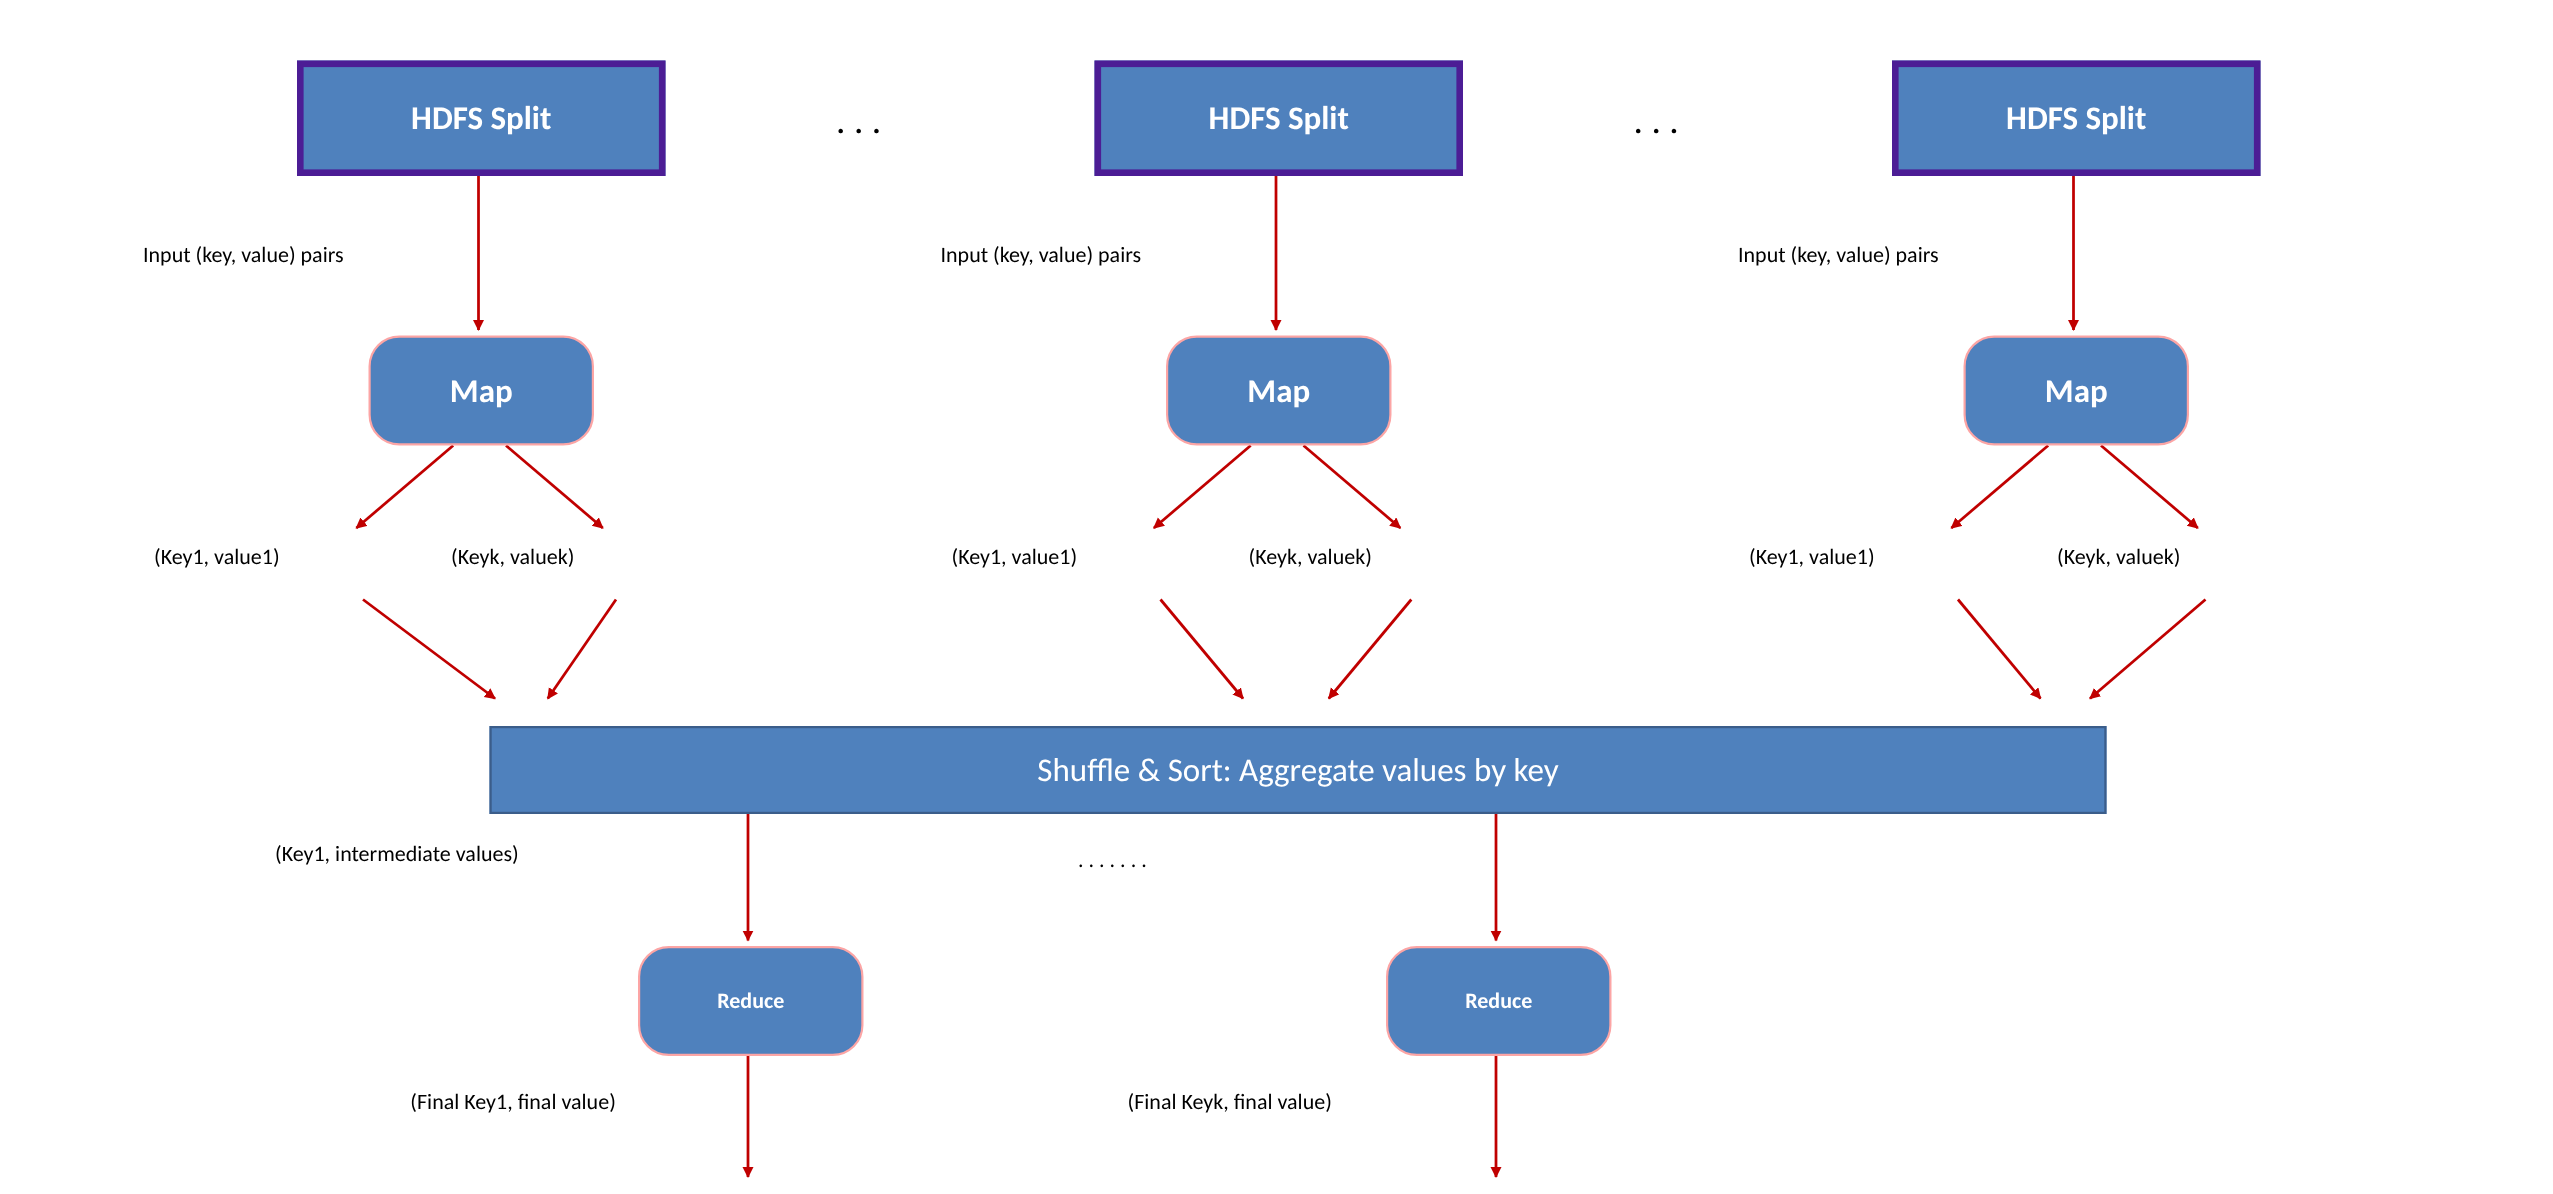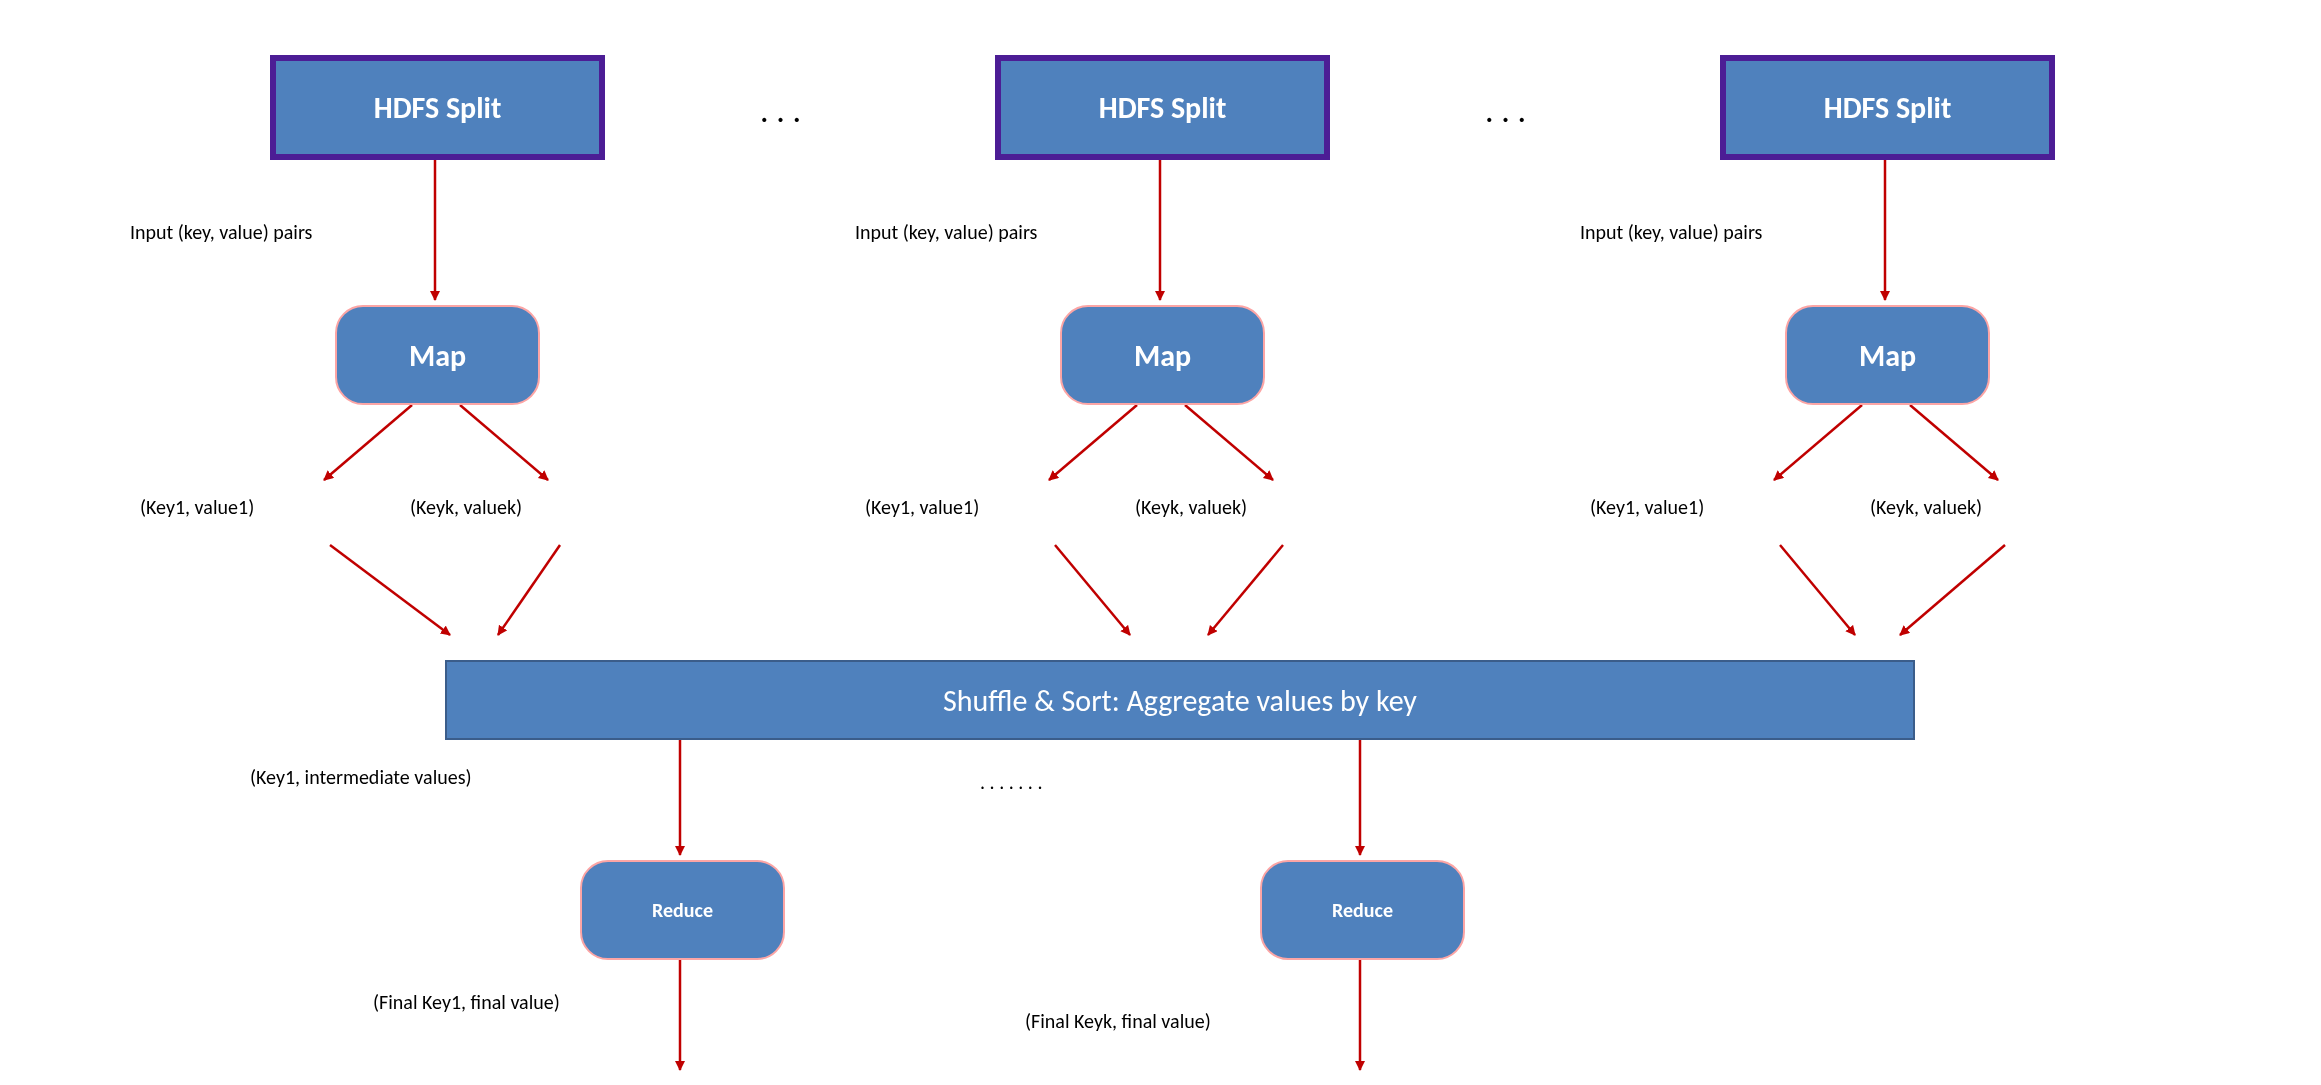--- a/index.html
+++ b/index.html
@@ -135,15 +135,15 @@
   <div class="label" style="left:980px;  top:770px;">. . . . . . .</div>
 
   <div class="box rrect reduce" style="left:580px;  top:860px; width:205px; height:100px;">
       <span>Reduce</span>
     </div>
   <div class="box rrect reduce" style="left:1260px; top:860px; width:205px; height:100px;">
       <span>Reduce</span>
     </div>
 
   <div class="label" style="left:345px;  top:990px;margin-left:28px;">(Final Key1, final value)</div>
-  <div class="label" style="left:1025px; top:990px;margin-top:19px;">(Final Keyk, final value)</div>
+  <div class="label" style="left:1025px; top:990px;">(Final Keyk, final value)</div>
 
 </div>
 
 </body></html>

